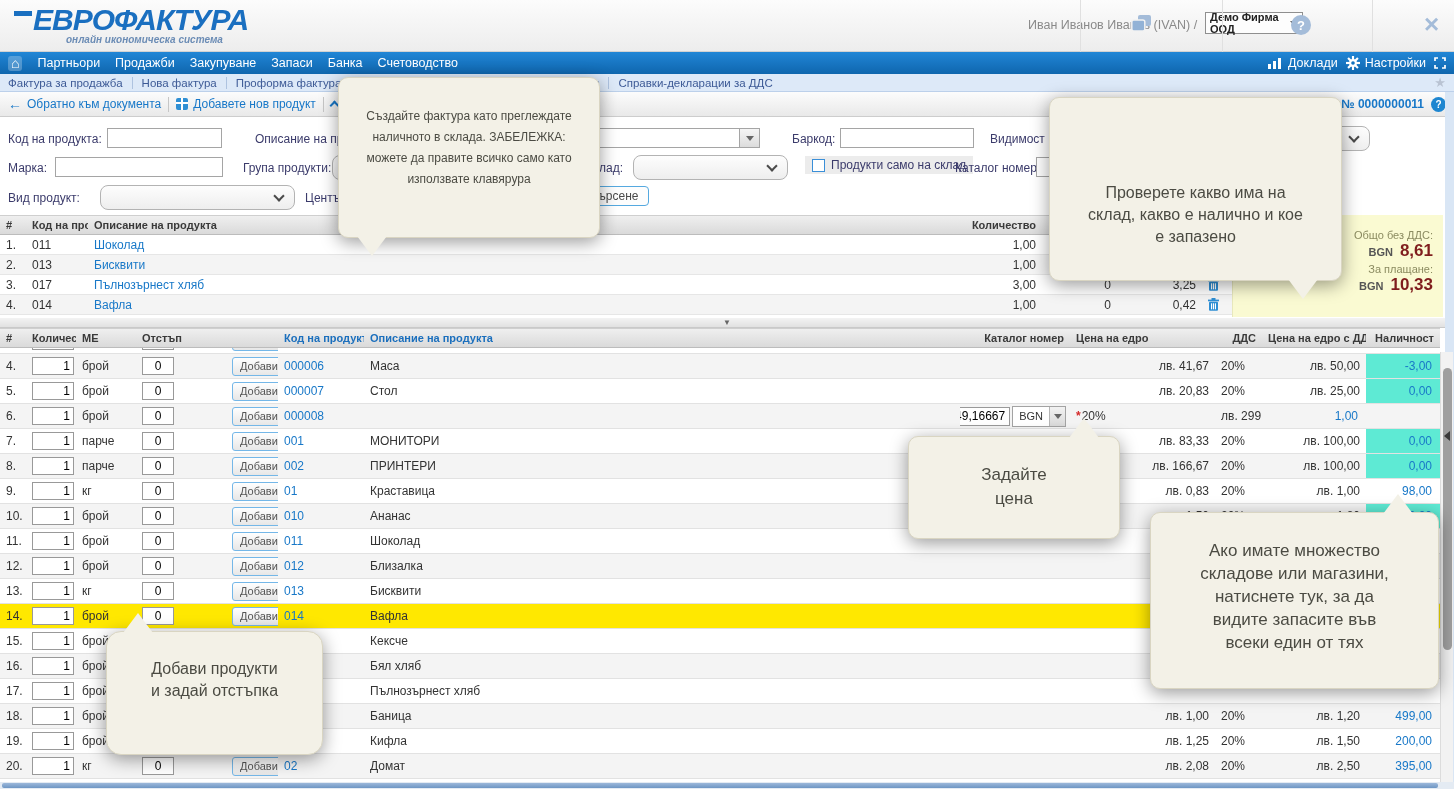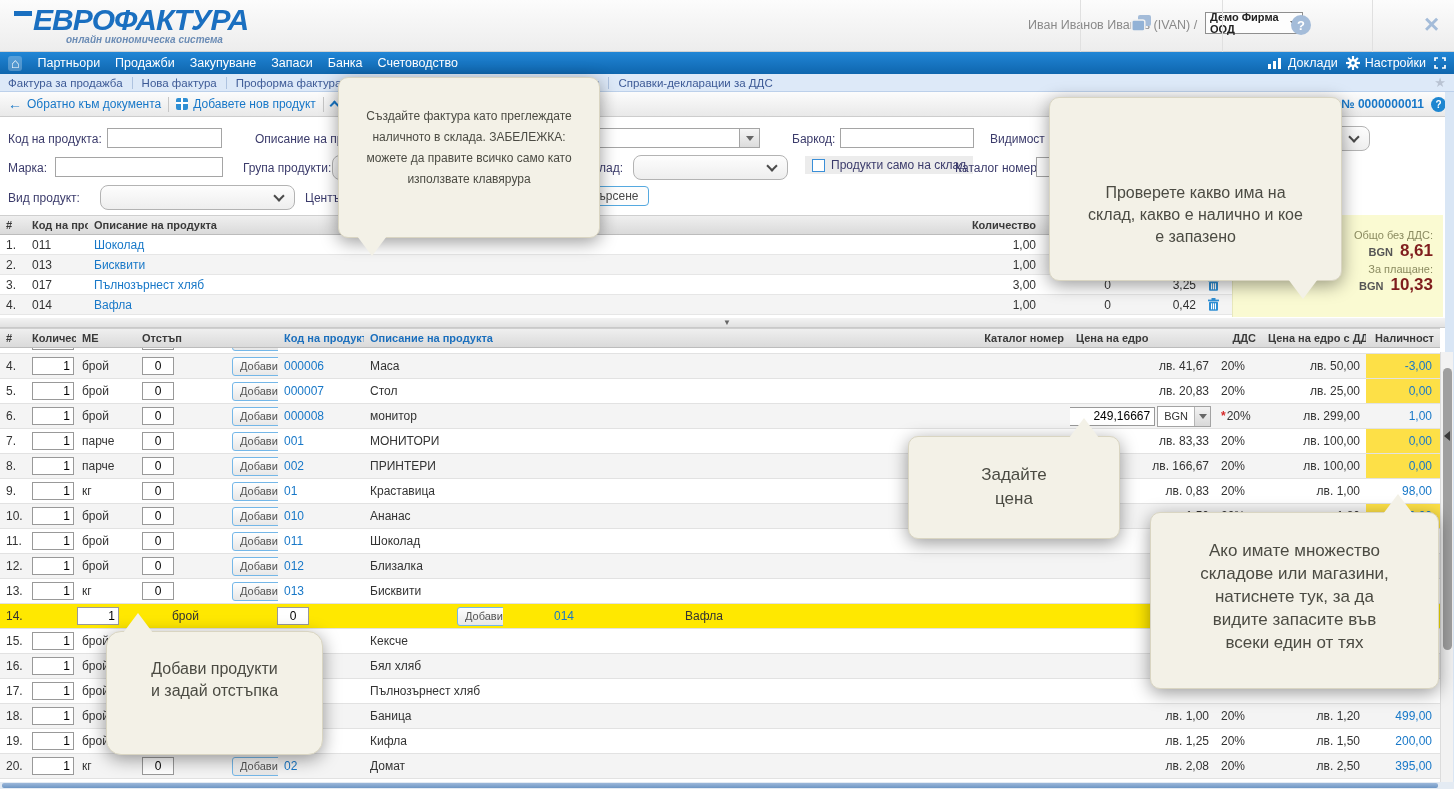--- a/index.html
+++ b/index.html
@@ -57,32 +57,32 @@
   .c { padding:0 6px; white-space:nowrap; overflow:hidden; }
   .r { text-align:right; }
   .blue { color:#1878c8; }
   .thead { background:linear-gradient(#efefef,#dadada); border-top:1px solid #cfcfcf; border-bottom:1px solid #bcbcbc; font-weight:bold; font-size:11px; color:#3a3a3a; }
   .u-head { height:20px; }
   .p-head { height:20px; }
   .bh { color:#1b6fbd; }
   .u-row { height:20px; border-bottom:1px solid #e6e6e6; font-size:12px; }
   .p-row { height:25px; border-bottom:1px solid #e2e2e2; font-size:12px; }
   .alt { background:#f4f4f4; }
-  .hl { background:#ffe800 !important;gap:45px; }
+  .hl { background:#ffe800 !important; }
   .upper-section { position:relative; height:103px; }
   .totals { position:absolute; left:1232px; top:0; width:211px; height:102px; background:#fafad2; border-left:1px solid #e8e8bc; text-align:right; padding:12px 10px 0 0; }
   .tot-label { font-size:11px; color:#8b8b60; margin-top:2px; }
   .tot-cur { font-size:11px; font-weight:bold; color:#555; margin-right:7px; }
   .tot-val { font-size:17px; font-weight:bold; color:#7f1d1d; }
   .divider { height:10px; background:linear-gradient(#f3f3f3,#e1e1e1); border-bottom:1px solid #c9c9c9; text-align:center; font-size:8px; color:#666; line-height:9px; }
   .qty-in { width:42px; height:18px; border:1px solid #999; text-align:right; padding:0 3px; font-size:12px; font-family:inherit; }
   .disc-in { width:32px; height:18px; border:1px solid #999; text-align:center; font-size:12px; font-family:inherit; }
   .add-btn { height:19px; padding:0 7px; font-size:11px; color:#555; background:linear-gradient(#fefefe,#e7e7e7); border:1px solid #74b7e8; border-radius:3px; cursor:pointer; font-family:inherit; }
   .stockc { align-self:stretch; display:flex; align-items:center; justify-content:flex-end; padding-right:8px; color:#1878c8; }
-  .low { background:#fde047; }
+  .low { background:#5eead4; }
   .price-in { width:92px; height:19px; border:1px solid #999; text-align:right; padding:0 4px; font-size:12px; font-family:inherit; }
   .bgn-sel { height:21px; border:1px solid #a3a3a3; background:#fff; display:flex; align-items:center; font-size:11px; margin-left:2px; }
   .bgn-sel .cur { padding:0 6px; }
   .bgn-arrow { width:16px; height:100%; border-left:1px solid #b5b5b5; background:linear-gradient(#f2f2f2,#d9d9d9); display:flex; align-items:center; justify-content:center; }
   .star-red { color:#d42a2a; font-weight:bold; margin-right:1px; }
   .clip-strip { height:6px; overflow:hidden; }
   .clip-strip.bottom { border-top:0; }
   .clip-inner-up { margin-top:-19px; }
 
   
@@ -406,21 +406,20 @@
         <div class="stockc low">0,00</div>
       </div>
       <div class="p-grid p-row alt">
         <div class="c">6.</div>
         <div class="c r"><input class="qty-in" value="1" style=""></div>
         <div class="c">брой</div>
         <div class="c"><input class="disc-in" value="0" style=""></div>
         <div class="c"></div>
         <div class="c"><button class="add-btn">Добави</button></div>
         <div class="c blue">000008</div>
-        <div class="c">монитор</div>
         <div class="c r"></div>
         <div class="c r" style="display: flex; justify-content: flex-end; align-items: center; padding: 0px 4px;">
           <input class="price-in" value="249,16667" style="">
           <span class="bgn-sel">
             <span class="cur">BGN</span>
             <span class="bgn-arrow">
               <span class="tri-down"></span>
             </span>
           </span>
         </div>

